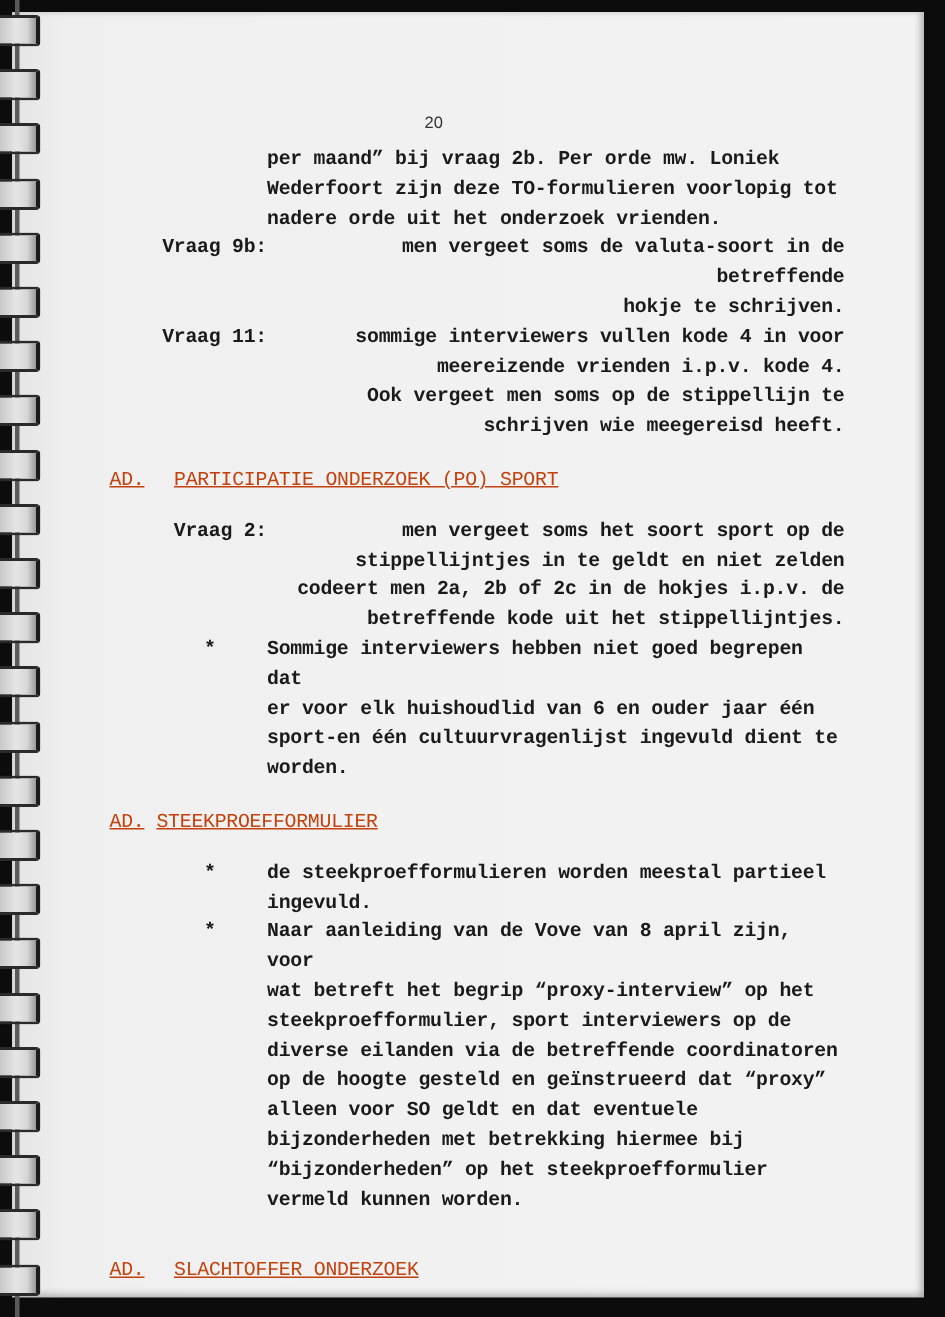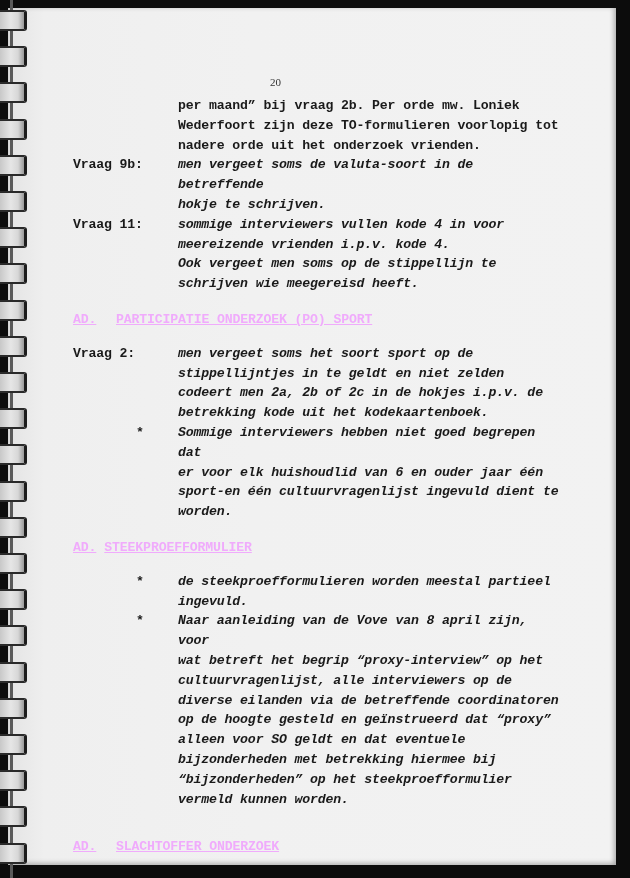--- a/index.html
+++ b/index.html
@@ -23,36 +23,36 @@
       border-top: 2px solid #2a2a2a;
       border-bottom: 2px solid #2a2a2a;
       border-radius: 0 3px 3px 0;
       box-sizing: border-box;
     }
     .ring-post {
       position: absolute; left: 10px; top: 0; width: 3px; height: 878px;
       background: #5a5a5a;
     }
     .pagenum {
-      position: absolute; top: 76px; left: 270px;
-      font-family: Liberation Serif, serif; font-size: 11px; color: #333;
+      position: absolute; top: 76px; left: 283px;
+      font-family: Liberation Sans, sans-serif; font-size: 11px; color: #333;
     }
     .content {
       position: absolute; left: 73px; top: 96px; width: 490px;
       font-size: 13.2px; line-height: 19.8px; color: #1a1a1a;
       font-weight: bold; letter-spacing: -0.15px;
     }
-    .row { display: flex; }
+    .row { display: flex; text-align: right; }
     .lbl { width: 105px; flex: 0 0 105px; white-space: pre; }
-    .txt { flex: 1; font-style: italic; }
+    .txt { flex: 1; }
     .indent { padding-left: 105px; }
     .bullet-row { display: flex; padding-left: 63px; }
     .star { width: 42px; flex: 0 0 42px; }
     .heading {
-      display: flex; font-weight: bold; color: #f0abfc; margin-top: 16px; margin-bottom: 14px;
+      display: flex; font-weight: normal; color: #c2410c; margin-top: 16px; margin-bottom: 14px;
     }
     .heading .h-ad { text-decoration: underline; width: 43px; flex: 0 0 43px; white-space: pre; }
     .heading .h-title { text-decoration: underline; }
     .heading.tight .h-ad { width: auto; flex: none; margin-right: 8px; }
     .gap-s { height: 12px; }
   </style>
 </head>
 <body>
 
 <div class="page"></div>
@@ -117,21 +117,21 @@
     <span class="h-ad">AD.</span>
     <span class="h-title">PARTICIPATIE ONDERZOEK (PO) SPORT</span>
   </div>
 
   <div class="row">
     <div class="lbl">Vraag 2:</div>
     <div class="txt">
       <div>men vergeet soms het soort sport op de</div>
       <div>stippellijntjes in te geldt en niet zelden</div>
       <div>codeert men 2a, 2b of 2c in de hokjes i.p.v. de</div>
-      <div>betrekking kode uit het kodekaartenboek.</div>
+      <div>betreffende kode uit het stippellijntjes.</div>
     </div>
   </div>
 
   <div class="bullet-row">
     <div class="star">*</div>
     <div class="txt">
       <div>Sommige interviewers hebben niet goed begrepen dat</div>
       <div>er voor elk huishoudlid van 6 en ouder jaar één</div>
       <div>sport-en één cultuurvragenlijst ingevuld dient te</div>
       <div>worden.</div>
@@ -149,21 +149,21 @@
       <div>de steekproefformulieren worden meestal partieel</div>
       <div>ingevuld.</div>
     </div>
   </div>
 
   <div class="bullet-row">
     <div class="star">*</div>
     <div class="txt">
       <div>Naar aanleiding van de Vove van 8 april zijn, voor</div>
       <div>wat betreft het begrip “proxy-interview” op het</div>
-      <div>cultuurvragenlijst, alle interviewers op de</div>
+      <div>steekproefformulier, sport interviewers op de</div>
       <div>diverse eilanden via de betreffende coordinatoren</div>
       <div>op de hoogte gesteld en geïnstrueerd dat “proxy”</div>
       <div>alleen voor SO geldt en dat eventuele</div>
       <div>bijzonderheden met betrekking hiermee bij</div>
       <div>“bijzonderheden” op het steekproefformulier</div>
       <div>vermeld kunnen worden.</div>
     </div>
   </div>
 
   <div class="gap-s"></div>

